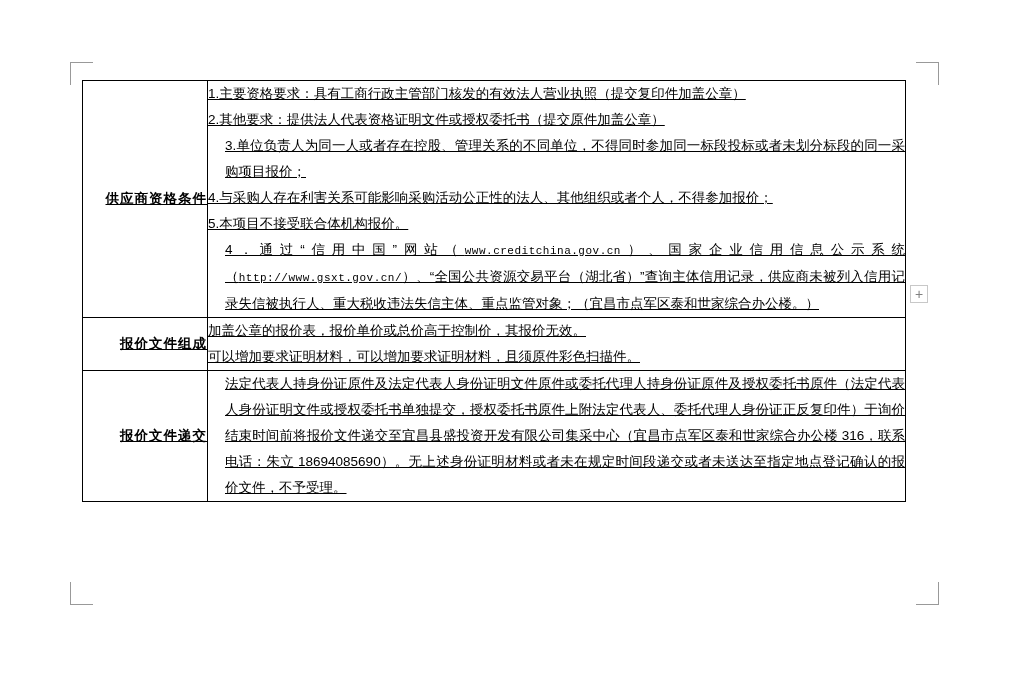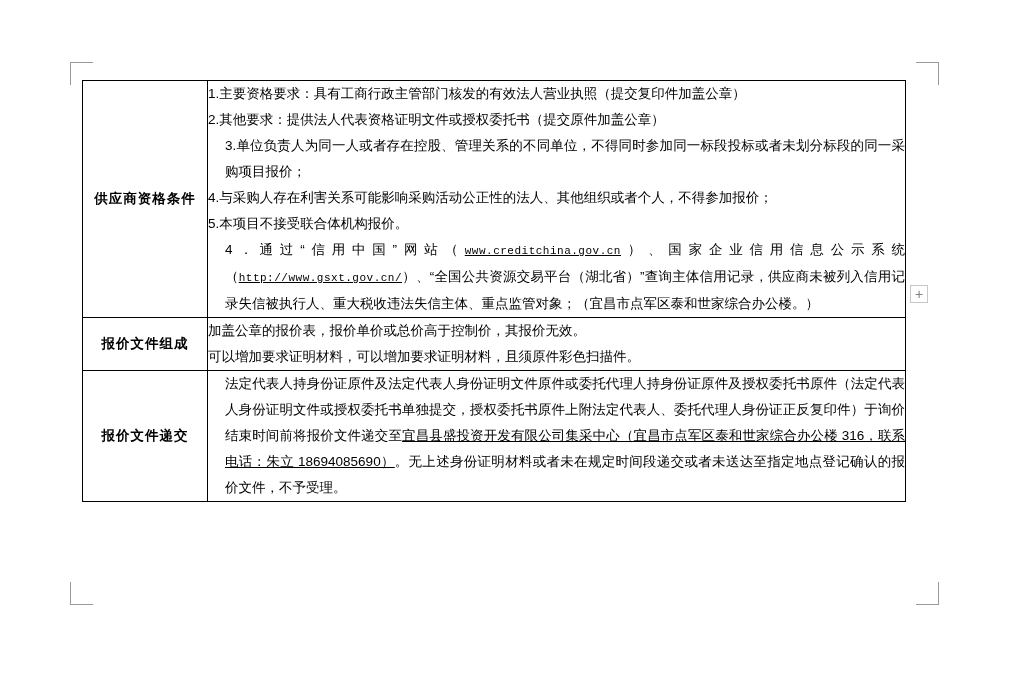--- a/index.html
+++ b/index.html
@@ -36,29 +36,31 @@
     border-collapse: collapse;
     table-layout: fixed;
   }
   .doc-table td {
     border: 1px solid #000000;
     vertical-align: middle;
     padding: 0;
   }
   .label-cell {
     width: 124px;
-    text-align: center;
+    text-align: right;
     font-weight: bold;
     font-size: 13.5px;
     letter-spacing: 1px;
     padding: 4px 2px;
+    text-decoration: underline;
   }
   .content-cell {
     padding: 8px 10px 9px 10px;
     vertical-align: top;
+    text-decoration: underline;
   }
   .line {
     font-size: 13.5px;
     line-height: 26px;
     text-align: justify;
     text-justify: inter-ideograph;
   }
   .para {
     font-size: 13.5px;
     line-height: 26px;

